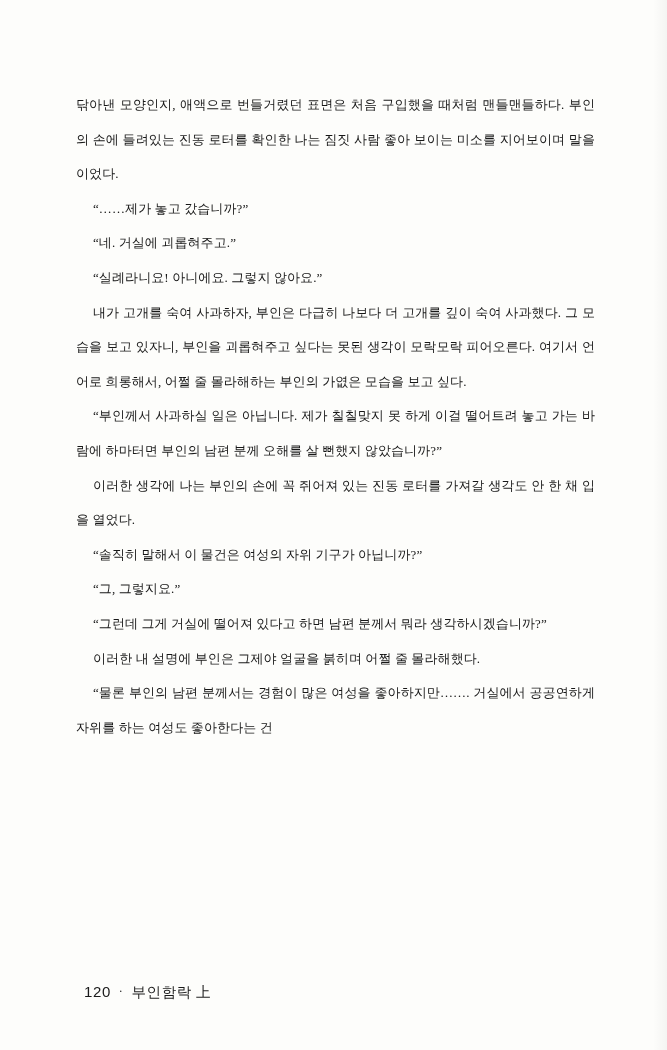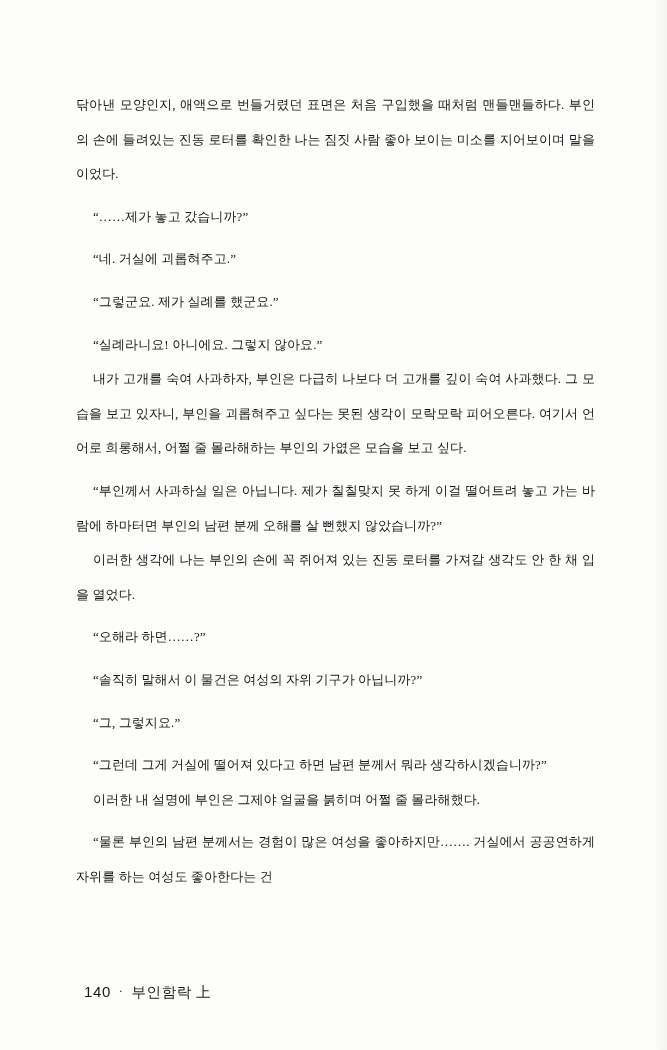--- a/index.html
+++ b/index.html
@@ -32,21 +32,20 @@
   }
   .para {
     margin: 0;
     text-indent: 0;
   }
   .para.indent {
     text-indent: 17px;
   }
   .para.quote {
     text-indent: 17px;
-    margin-top: 8px;
   }
   .footer {
     position: absolute;
     left: 84px;
     bottom: 48px;
     font-size: 14.5px;
     letter-spacing: 0.6px;
     color: #1a1a1a;
   }
   .footer .sep {
@@ -70,31 +69,29 @@
 </style>
 </head>
 <body>
 
 <div class="page">
 
   <div class="body-text">
     <p class="para">닦아낸 모양인지, 애액으로 번들거렸던 표면은 처음 구입했을 때처럼 맨들맨들하다. 부인의 손에 들려있는 진동 로터를 확인한 나는 짐짓 사람 좋아 보이는 미소를 지어보이며 말을 이었다.</p>
     <p class="para quote">“……제가 놓고 갔습니까?”</p>
     <p class="para quote">“네. 거실에 괴롭혀주고.”</p>
-    <p class="para quote">“그렇군요. 제가 실례를 했군요.”</p>
     <p class="para quote">“실례라니요! 아니에요. 그렇지 않아요.”</p>
     <p class="para indent">내가 고개를 숙여 사과하자, 부인은 다급히 나보다 더 고개를 깊이 숙여 사과했다. 그 모습을 보고 있자니, 부인을 괴롭혀주고 싶다는 못된 생각이 모락모락 피어오른다. 여기서 언어로 희롱해서, 어쩔 줄 몰라해하는 부인의 가엾은 모습을 보고 싶다.</p>
     <p class="para quote">“부인께서 사과하실 일은 아닙니다. 제가 칠칠맞지 못 하게 이걸 떨어트려 놓고 가는 바람에 하마터면 부인의 남편 분께 오해를 살 뻔했지 않았습니까?”</p>
     <p class="para indent">이러한 생각에 나는 부인의 손에 꼭 쥐어져 있는 진동 로터를 가져갈 생각도 안 한 채 입을 열었다.</p>
-    <p class="para quote">“오해라 하면……?”</p>
     <p class="para quote">“솔직히 말해서 이 물건은 여성의 자위 기구가 아닙니까?”</p>
     <p class="para quote">“그, 그렇지요.”</p>
     <p class="para quote">“그런데 그게 거실에 떨어져 있다고 하면 남편 분께서 뭐라 생각하시겠습니까?”</p>
     <p class="para indent">이러한 내 설명에 부인은 그제야 얼굴을 붉히며 어쩔 줄 몰라해했다.</p>
     <p class="para quote">“물론 부인의 남편 분께서는 경험이 많은 여성을 좋아하지만……. 거실에서 공공연하게 자위를 하는 여성도 좋아한다는 건</p>
   </div>
 
   <div class="footer">
-    <span class="pg-num">140</span><span class="sep">·</span><span>부인함락 上</span>
+    <span class="pg-num">120</span><span class="sep">·</span><span>부인함락 上</span>
   </div>
 
   <div class="edge-fade"></div>
 </div>
 
 </body></html>

